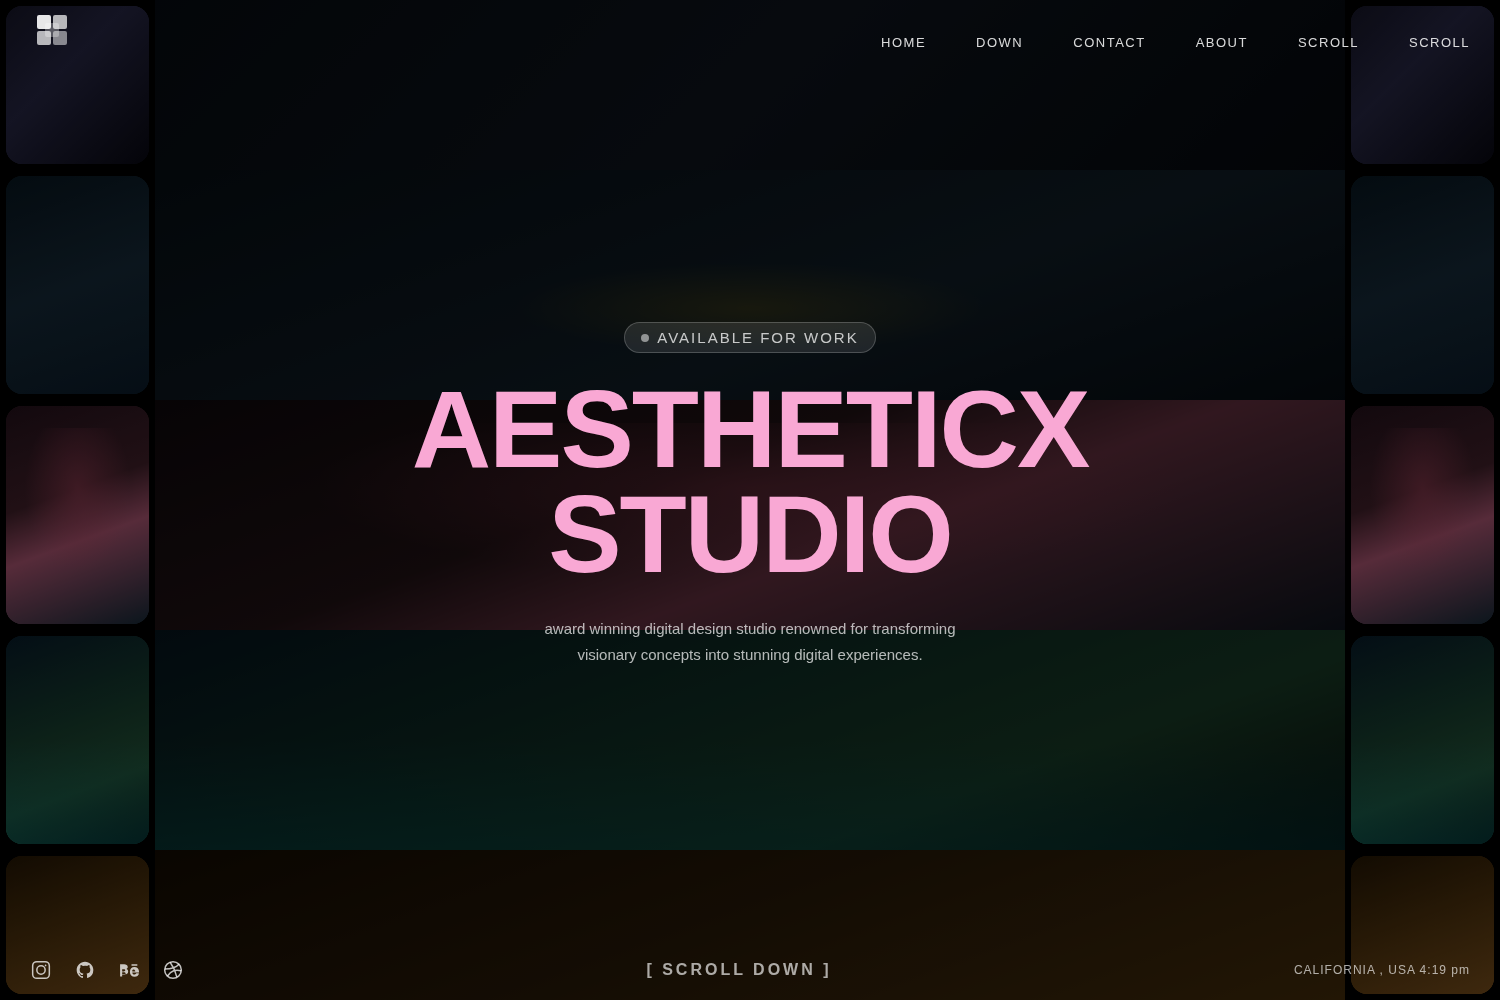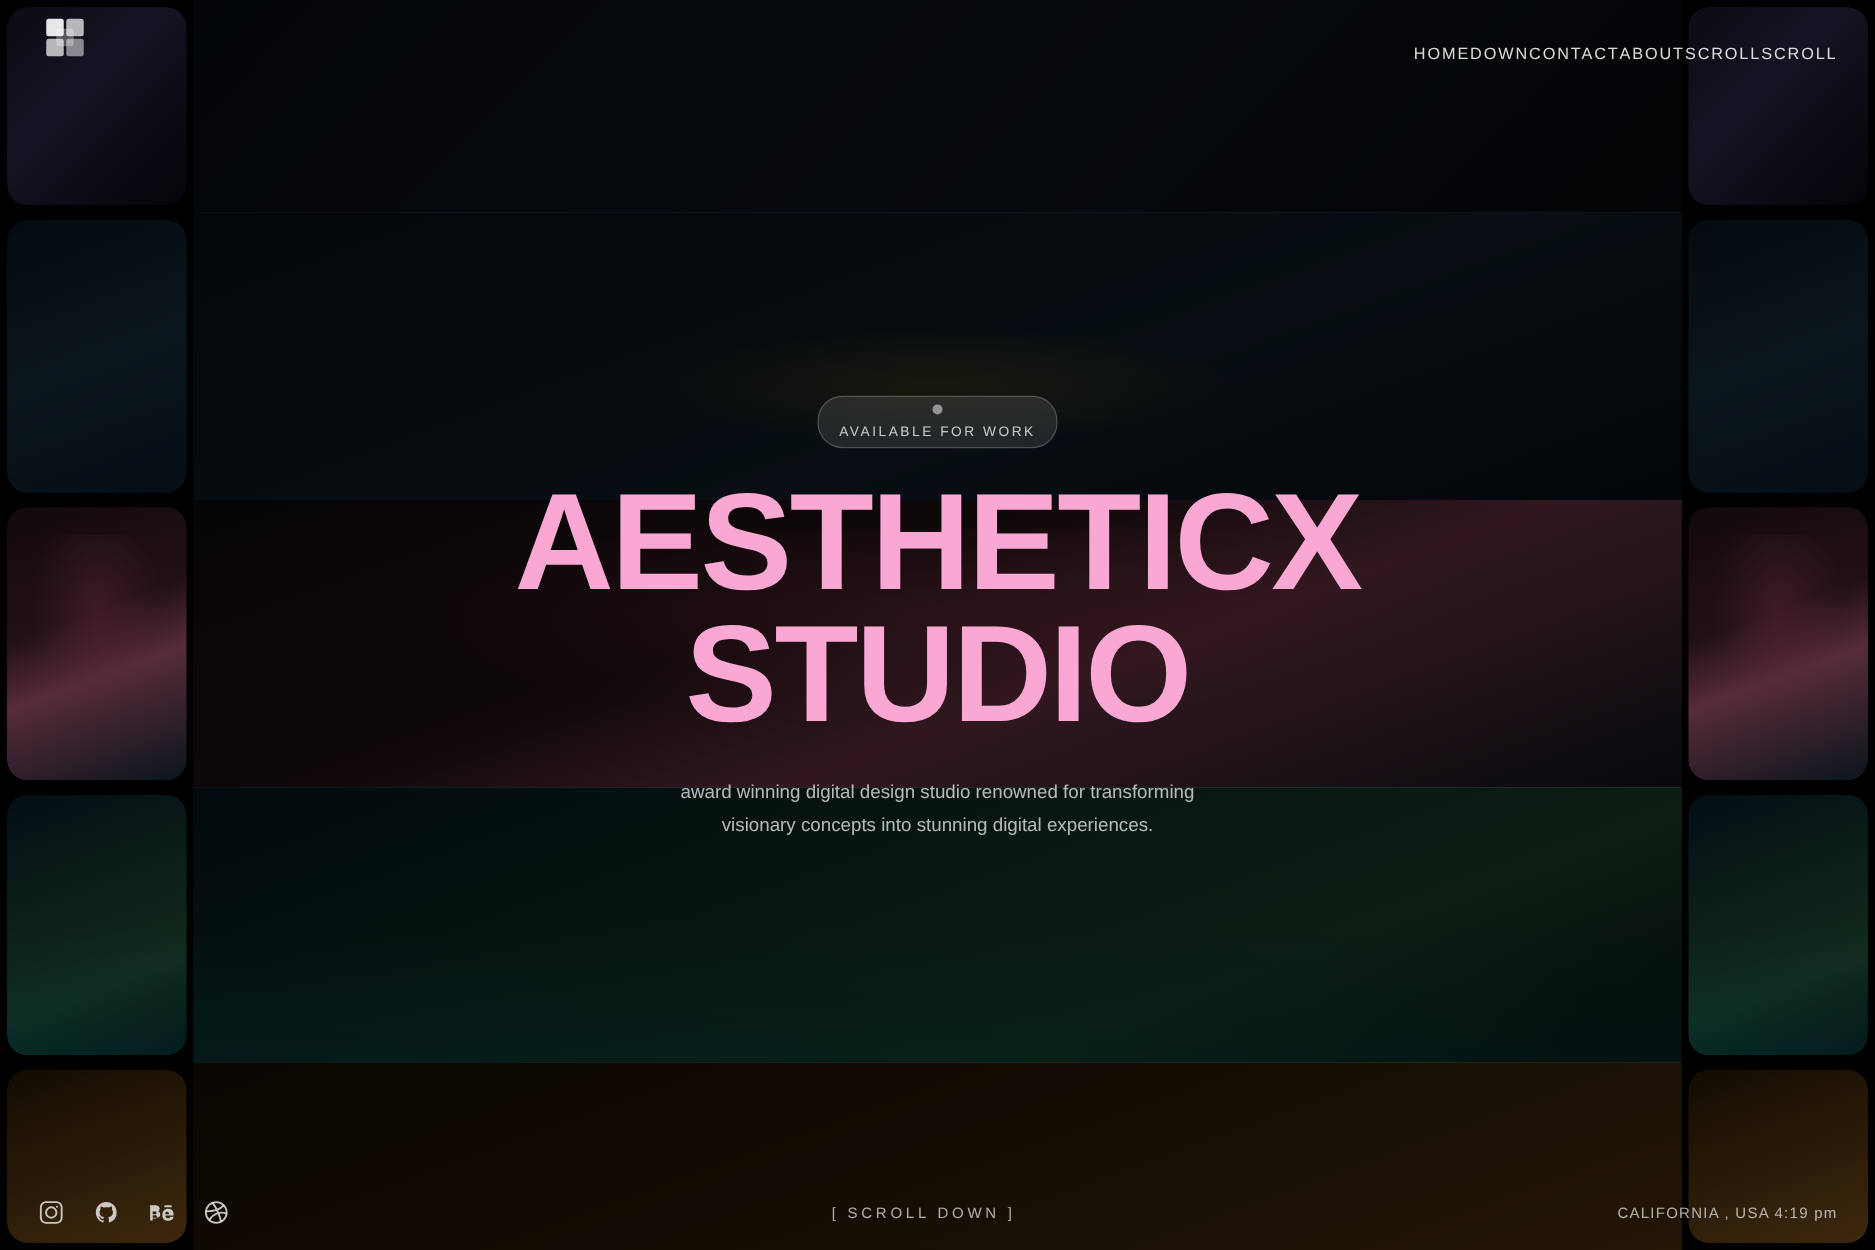--- a/index.html
+++ b/index.html
@@ -125,20 +125,21 @@
       justify-content: center;
     }
 
     .logo svg {
       width: 40px;
       height: 40px;
     }
 
     nav {
       display: flex;
+      gap: 50px;
       align-items: center;
       margin-top: 24px;
     }
 
     .nav-link {
       font-size: 13px;
       font-weight: 500;
       letter-spacing: 1.5px;
       color: rgba(255,255,255,0.85);
       text-decoration: none;
@@ -158,25 +159,24 @@
     }
 
     .available-badge {
       display: inline-flex;
       align-items: center;
       gap: 8px;
       background: rgba(255,255,255,0.1);
       border: 1px solid rgba(255,255,255,0.2);
       border-radius: 20px;
       padding: 6px 16px;
-      font-size: 11px;
+      font-size: 15px;
       letter-spacing: 2px;
       color: rgba(255,255,255,0.75);
       margin-bottom: 24px;
-      flex-direction: column;
     }
 
     .badge-dot {
       width: 8px;
       height: 8px;
       border-radius: 50%;
       background: rgba(255,255,255,0.5);
       flex-shrink: 0;
     }
 
@@ -223,23 +223,24 @@
       height: 22px;
       display: flex;
       align-items: center;
       justify-content: center;
       color: rgba(255,255,255,0.75);
       cursor: pointer;
       font-size: 18px;
     }
 
     .scroll-cta {
-      font-size: 12px;
+      font-size: 16px;
       letter-spacing: 3px;
       color: rgba(255,255,255,0.65);
+      font-weight: bold;
     }
 
     .location-time {
       font-size: 12px;
       letter-spacing: 1px;
       color: rgba(255,255,255,0.65);
     }
   </style>
 </head>
 <body>

